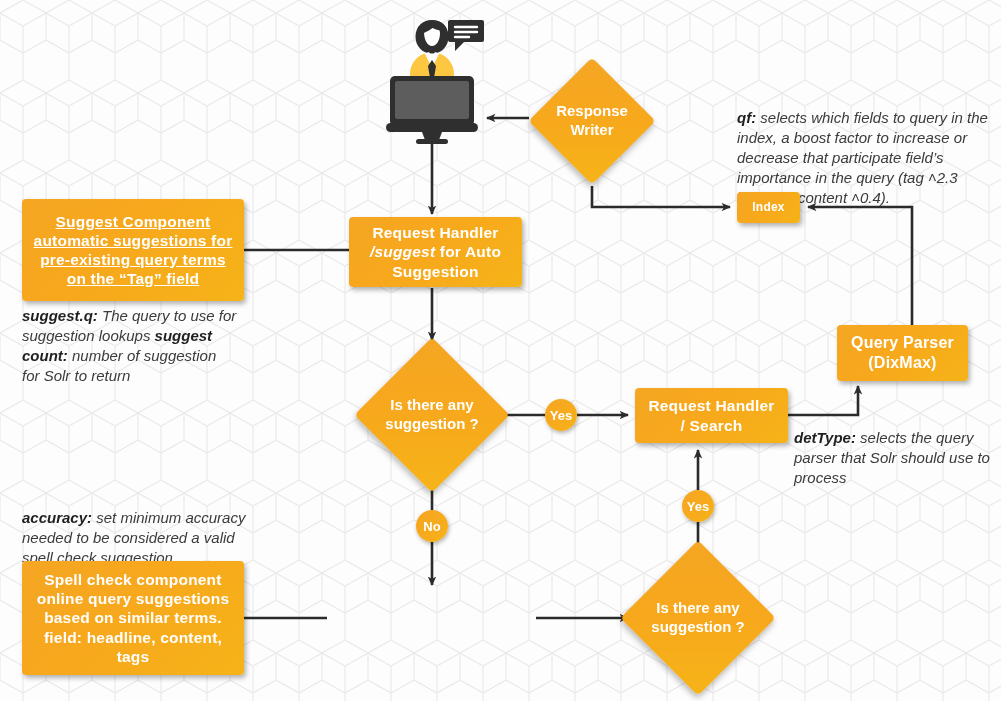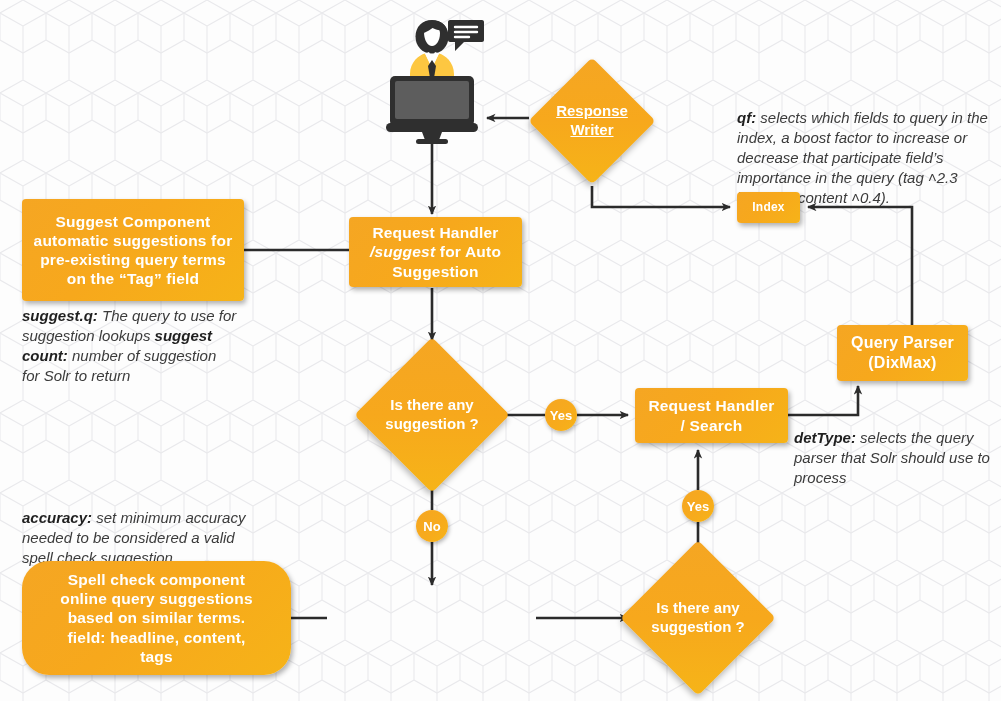--- a/index.html
+++ b/index.html
@@ -176,35 +176,35 @@
     <path d="M3,2 L35,2 C36.1,2 37,2.9 37,4 L37,22 C37,23.1 36.1,24 35,24 L17,24 L8,33 L8,24 L3,24 C1.9,24 1,23.1 1,22 L1,4 C1,2.9 1.9,2 3,2 Z" fill="#2f2f2f"></path>
     <g stroke="#ffffff" stroke-width="2.4" stroke-linecap="round">
       <line x1="8" y1="9" x2="30" y2="9"></line>
       <line x1="8" y1="14" x2="30" y2="14"></line>
       <line x1="8" y1="19" x2="22" y2="19"></line>
     </g>
   </svg>
 
   <div class="diamond" style="left:547px; top:76px; width:90px; height:90px;">
     <div class="dshape"></div>
-    <div class="dlabel" style="font-size:15px; white-space:pre-line;text-decoration:underline;">Response
+    <div class="dlabel" style="font-size:15px; white-space:pre-line;">Response
 Writer</div>
   </div>
 
   <div class="note" style="left:737px; top:108px; width:258px;">
     <b>qf:</b><span> selects which fields to query in the index, a boost factor to increase or decrease that participate field’s importance in the query (tag ˄2.3 headline content ˄0.4).</span>
   </div>
 
   <div class="node" style="left:737px; top:192px; width:63px; height:31px; font-size:12px;">
     <span class="node-text">Index</span>
   </div>
 
 
   <div class="node" style="left:22px; top:199px; width:222px; height:102px; font-size:15.5px;">
-    <span class="node-text" style="white-space:pre-line;">Suggest Component
+    <span class="node-text" style="white-space:pre-line;text-decoration:underline;">Suggest Component
 automatic suggestions for
 pre-existing query terms
 on the “Tag” field</span>
   </div>
 
   <div class="note" style="left:22px; top:306px; width:215px;">
     <b>suggest.q:</b><span> The query to use for suggestion lookups</span>
     <b>suggest count:</b><span> number of suggestion for Solr to return</span>
   </div>
 
@@ -245,21 +245,21 @@
   </div>
 
   <div class="badge" style="left:682px; top:490px; width:32px; height:32px; font-size:13px;">
     <span>Yes</span>
   </div>
 
   <div class="note" style="left:22px; top:508px; width:232px;">
     <b>accuracy:</b><span> set minimum accuracy needed to be considered a valid spell check suggestion</span>
   </div>
 
-  <div class="node" style="left:22px; top:561px; width:269px; height:114px; font-size:15.5px;border-radius:27px;">
+  <div class="node" style="left:22px; top:561px; width:222px; height:114px; font-size:15.5px;">
     <span class="node-text" style="white-space:pre-line;">Spell check component
 online query suggestions
 based on similar terms.
 field: headline, content,
 tags</span>
   </div>
 
 
   <div class="diamond" style="left:643px; top:563px; width:110px; height:110px;">
     <div class="dshape"></div>

